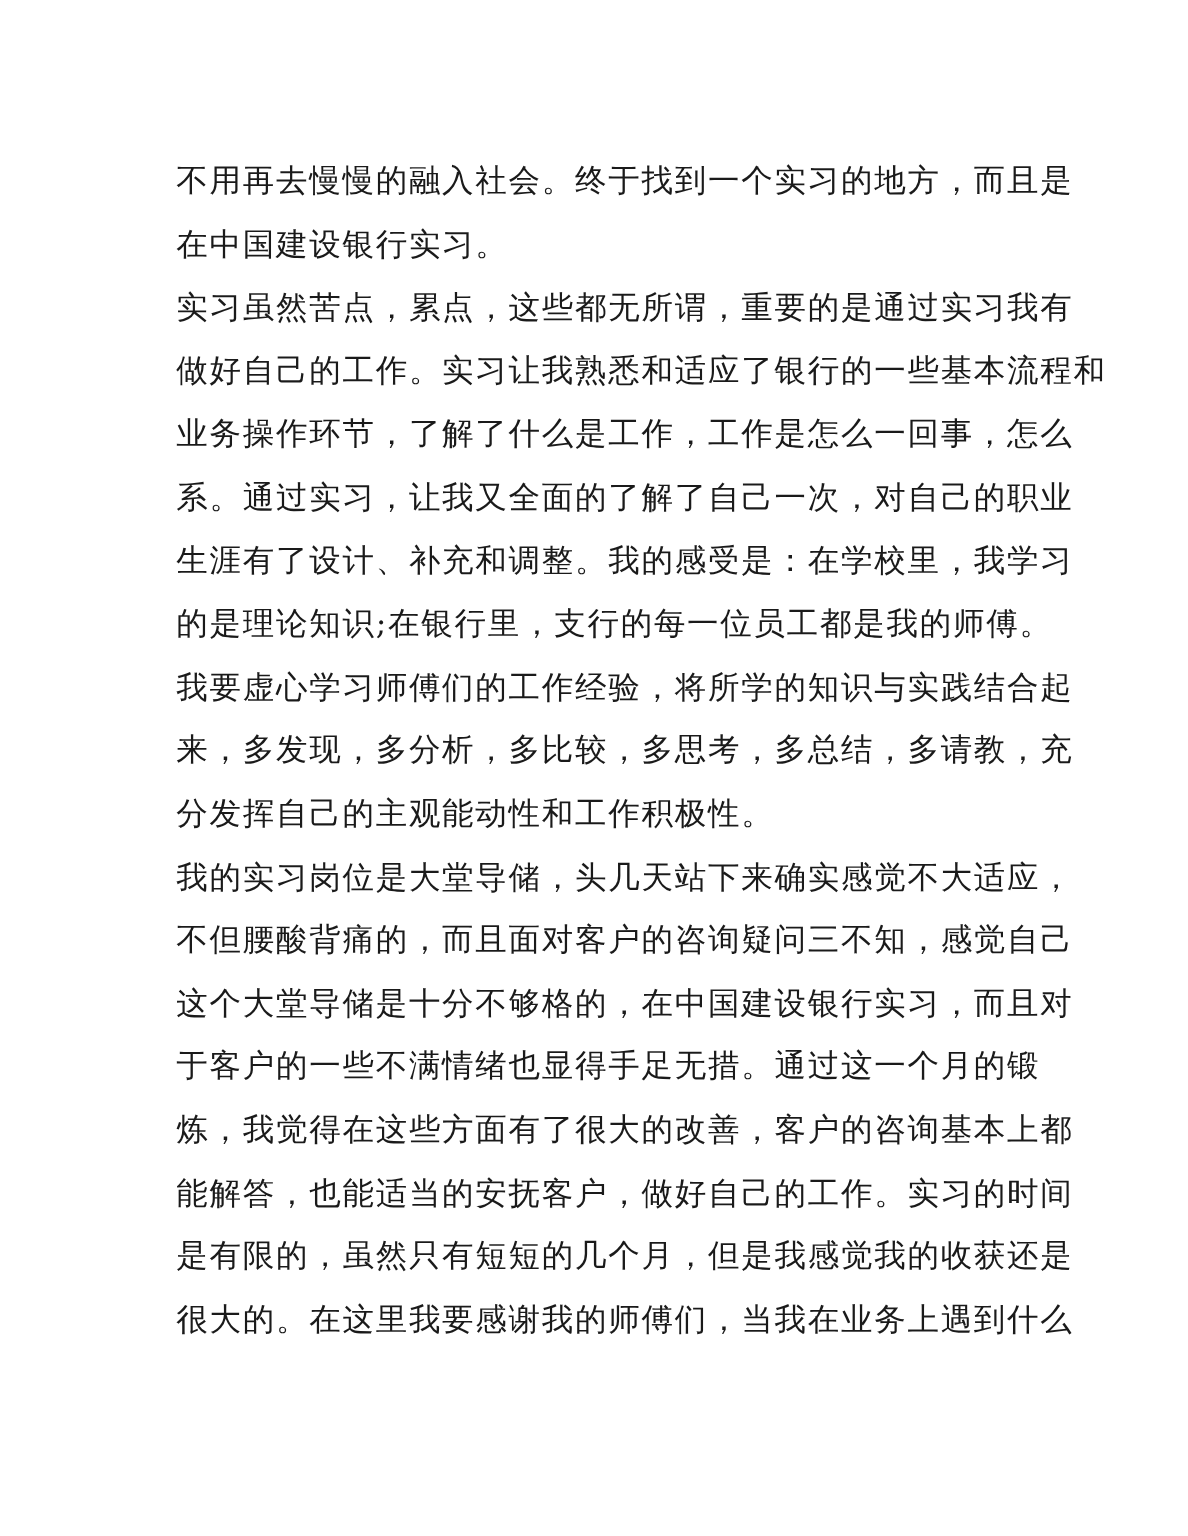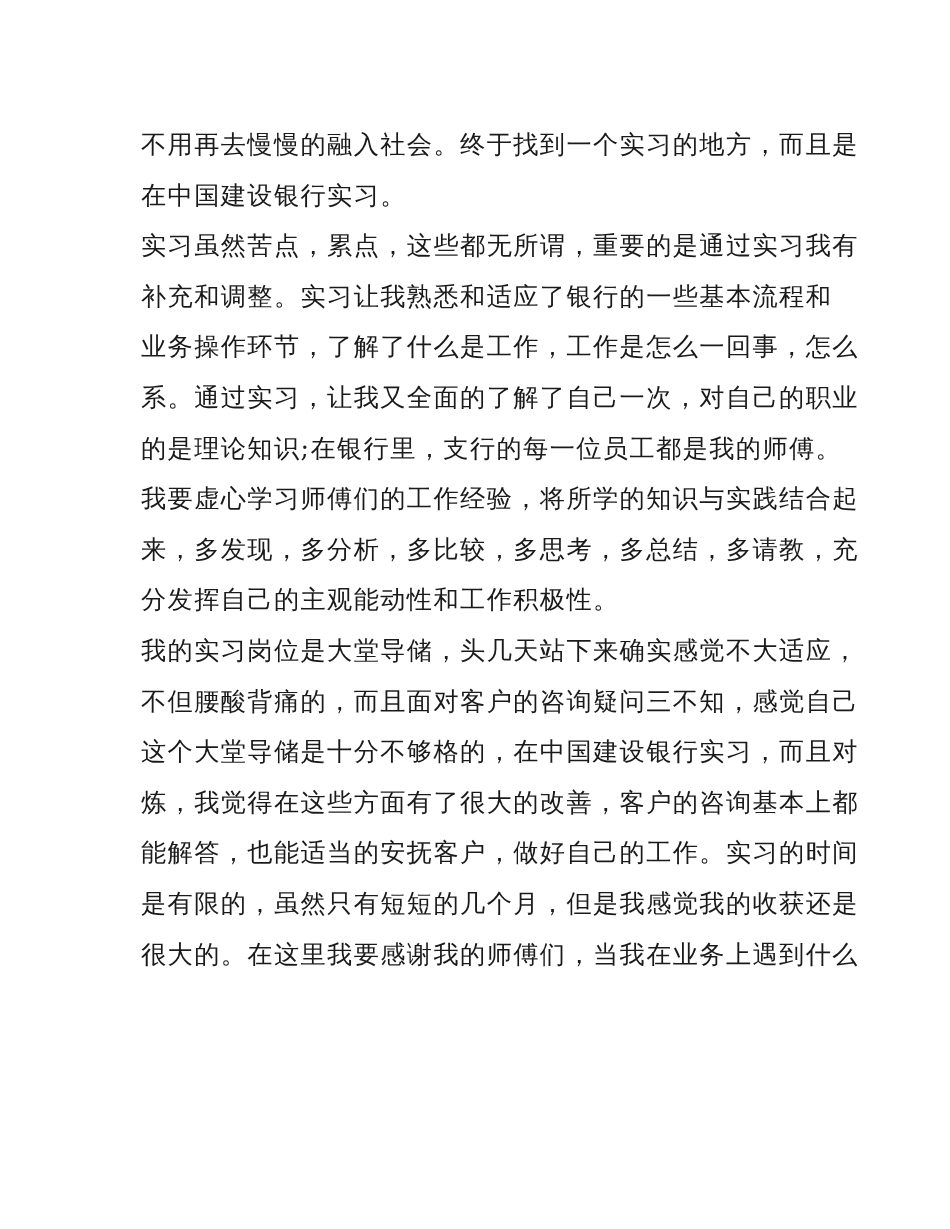--- a/index.html
+++ b/index.html
@@ -39,28 +39,30 @@
     }
   </style>
 </head>
 <body>
 
 <div class="page">
   <div class="content">
     <span class="line">不用再去慢慢的融入社会。终于找到一个实习的地方，而且是</span>
     <span class="line">在中国建设银行实习。</span>
     <span class="line">实习虽然苦点，累点，这些都无所谓，重要的是通过实习我有</span>
-    <span class="line">补充和调整。实习让我熟悉和适应了银行的一些基本流程和</span>
+    <span class="line">做好自己的工作。实习让我熟悉和适应了银行的一些基本流程和</span>
     <span class="line">业务操作环节，了解了什么是工作，工作是怎么一回事，怎么</span>
     <span class="line">系。通过实习，让我又全面的了解了自己一次，对自己的职业</span>
+    <span class="line">生涯有了设计、补充和调整。我的感受是：在学校里，我学习</span>
     <span class="line">的是理论知识;在银行里，支行的每一位员工都是我的师傅。</span>
     <span class="line">我要虚心学习师傅们的工作经验，将所学的知识与实践结合起</span>
     <span class="line">来，多发现，多分析，多比较，多思考，多总结，多请教，充</span>
     <span class="line">分发挥自己的主观能动性和工作积极性。</span>
     <span class="line">我的实习岗位是大堂导储，头几天站下来确实感觉不大适应，</span>
     <span class="line">不但腰酸背痛的，而且面对客户的咨询疑问三不知，感觉自己</span>
     <span class="line">这个大堂导储是十分不够格的，在中国建设银行实习，而且对</span>
+    <span class="line">于客户的一些不满情绪也显得手足无措。通过这一个月的锻</span>
     <span class="line">炼，我觉得在这些方面有了很大的改善，客户的咨询基本上都</span>
     <span class="line">能解答，也能适当的安抚客户，做好自己的工作。实习的时间</span>
     <span class="line">是有限的，虽然只有短短的几个月，但是我感觉我的收获还是</span>
     <span class="line">很大的。在这里我要感谢我的师傅们，当我在业务上遇到什么</span>
   </div>
 </div>
 
 </body></html>

